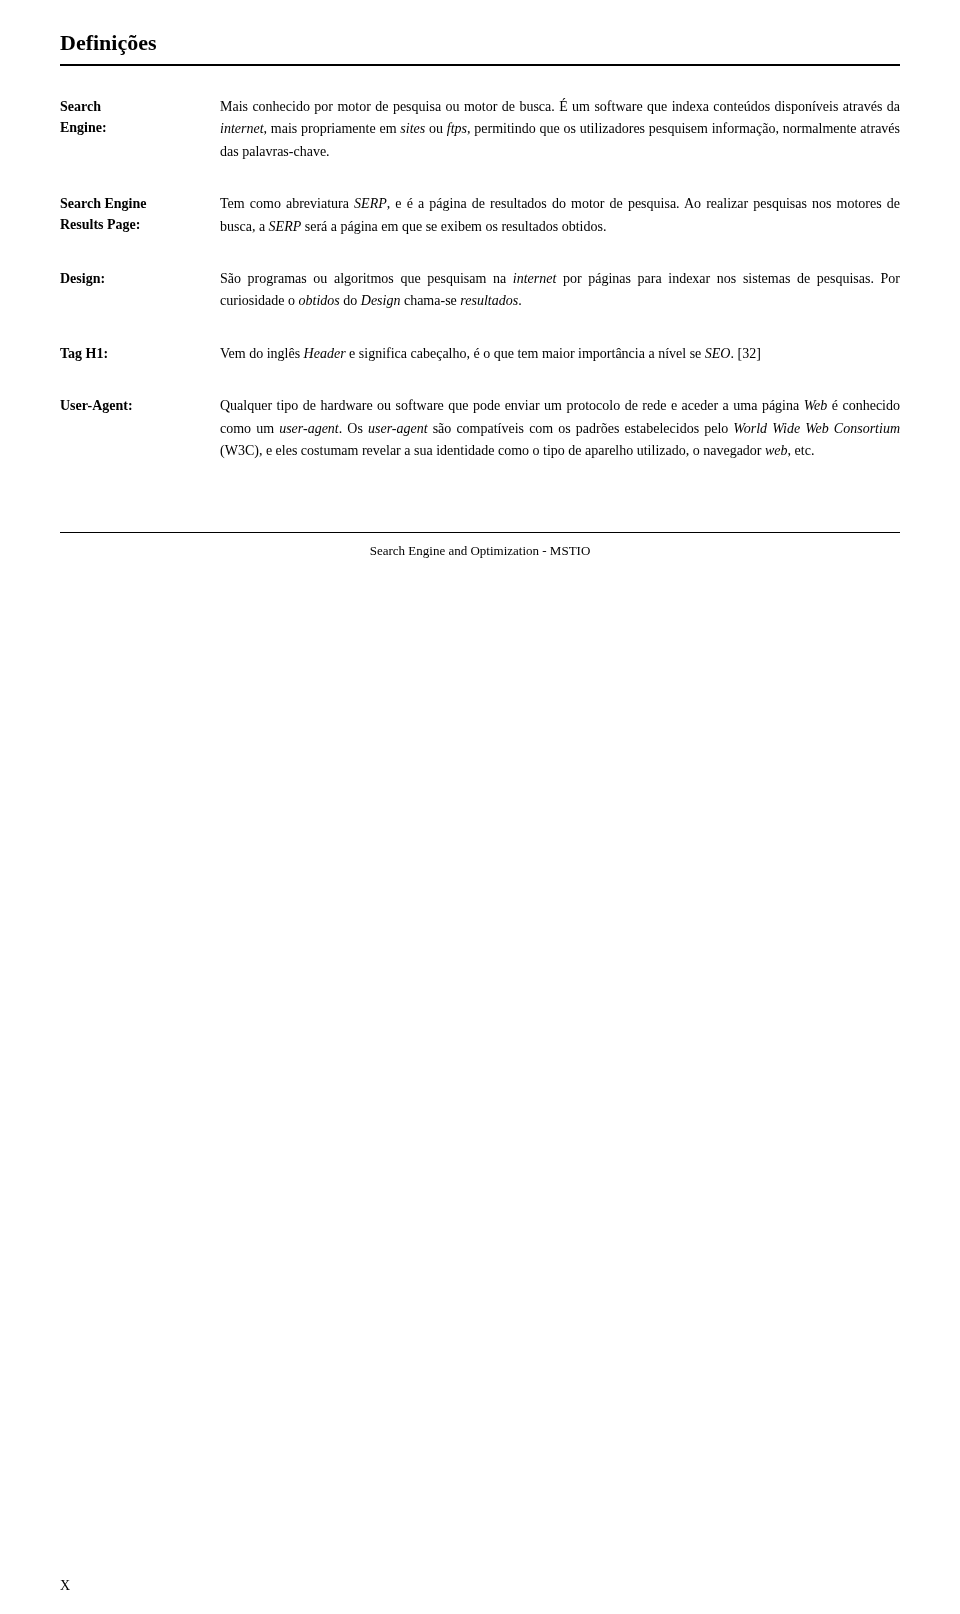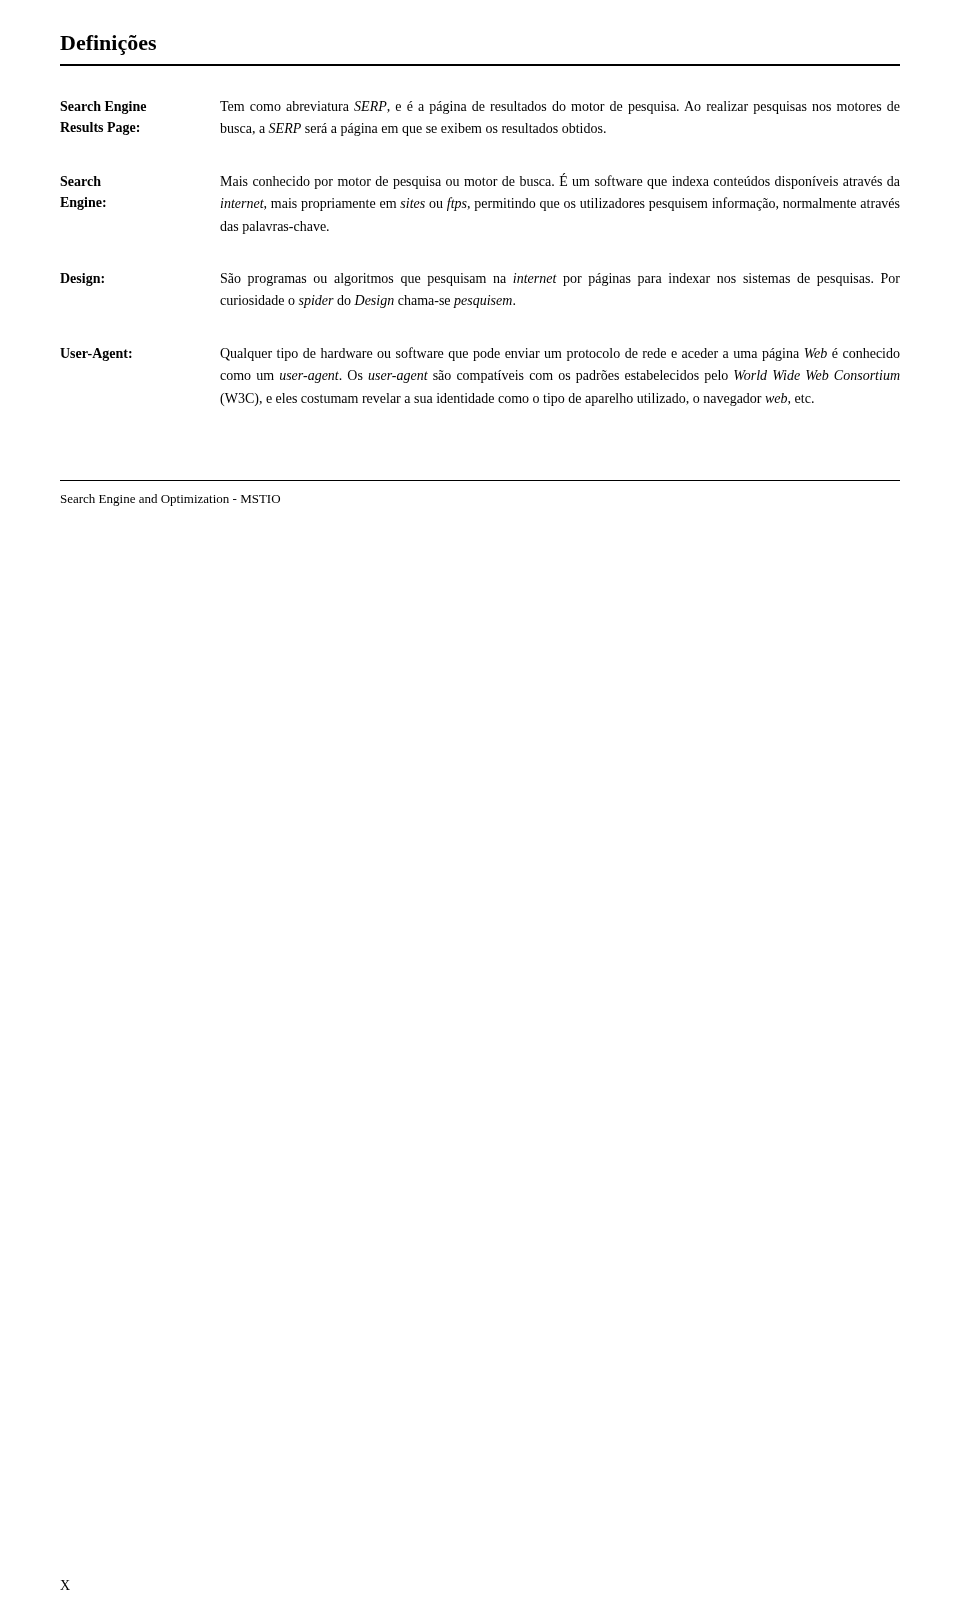--- a/index.html
+++ b/index.html
@@ -61,21 +61,21 @@
     }
 
     .def-cell em {
       font-style: italic;
     }
 
     .footer-line {
       border-top: 1px solid #000;
       margin-top: 40px;
       padding-top: 10px;
-      text-align: left;
+      text-align: center;
       font-size: 13px;
     }
 
     .page-x {
       position: absolute;
       bottom: 20px;
       left: 60px;
       font-size: 14px;
     }
   </style>
@@ -84,45 +84,53 @@
 
 <div class="page-container">
 
   <div class="page-title">Definições</div>
 
   <table class="definitions-table">
     <tbody>
 
       <tr>
         <td class="term-cell">
+          <span>Search<br>Engine:</span>
+        </td>
+        <td class="def-cell">
+          Mais conhecido por motor de pesquisa ou motor de busca. É um software que indexa conteúdos disponíveis através da <em>internet</em>, mais propriamente em <em>sites</em> ou <em>ftps</em>, permitindo que os utilizadores pesquisem informação, normalmente através das palavras-chave.
+        </td>
+      </tr>
+
+      <tr>
+        <td class="term-cell">
           <span>Search Engine<br>Results Page:</span>
         </td>
         <td class="def-cell">
           Tem como abreviatura <em>SERP</em>, e é a página de resultados do motor de pesquisa. Ao realizar pesquisas nos motores de busca, a <em>SERP</em> será a página em que se exibem os resultados obtidos.
         </td>
       </tr>
 
       <tr>
         <td class="term-cell">
-          <span>Search<br>Engine:</span>
+          <span>Design:</span>
         </td>
         <td class="def-cell">
-          Mais conhecido por motor de pesquisa ou motor de busca. É um software que indexa conteúdos disponíveis através da <em>internet</em>, mais propriamente em <em>sites</em> ou <em>ftps</em>, permitindo que os utilizadores pesquisem informação, normalmente através das palavras-chave.
+          São programas ou algoritmos que pesquisam na <em>internet</em> por páginas para indexar nos sistemas de pesquisas. Por curiosidade o <em>obtidos</em> do <em>Design</em> chama-se <em>resultados</em>.
         </td>
       </tr>
 
       <tr>
         <td class="term-cell">
-          <span>Design:</span>
+          <span>Tag H1:</span>
         </td>
         <td class="def-cell">
-          São programas ou algoritmos que pesquisam na <em>internet</em> por páginas para indexar nos sistemas de pesquisas. Por curiosidade o <em>spider</em> do <em>Design</em> chama-se <em>pesquisem</em>.
+          Vem do inglês <em>Header</em> e significa cabeçalho, é o que tem maior importância a nível se <em>SEO</em>. [32]
         </td>
       </tr>
-
 
       <tr>
         <td class="term-cell">
           <span>User-Agent:</span>
         </td>
         <td class="def-cell">
           Qualquer tipo de hardware ou software que pode enviar um protocolo de rede e aceder a uma página <em>Web</em> é conhecido como um <em>user-agent</em>. Os <em>user-agent</em> são compatíveis com os padrões estabelecidos pelo <em>World Wide Web Consortium</em> (W3C), e eles costumam revelar a sua identidade como o tipo de aparelho utilizado, o navegador <em>web</em>, etc.
         </td>
       </tr>
 

